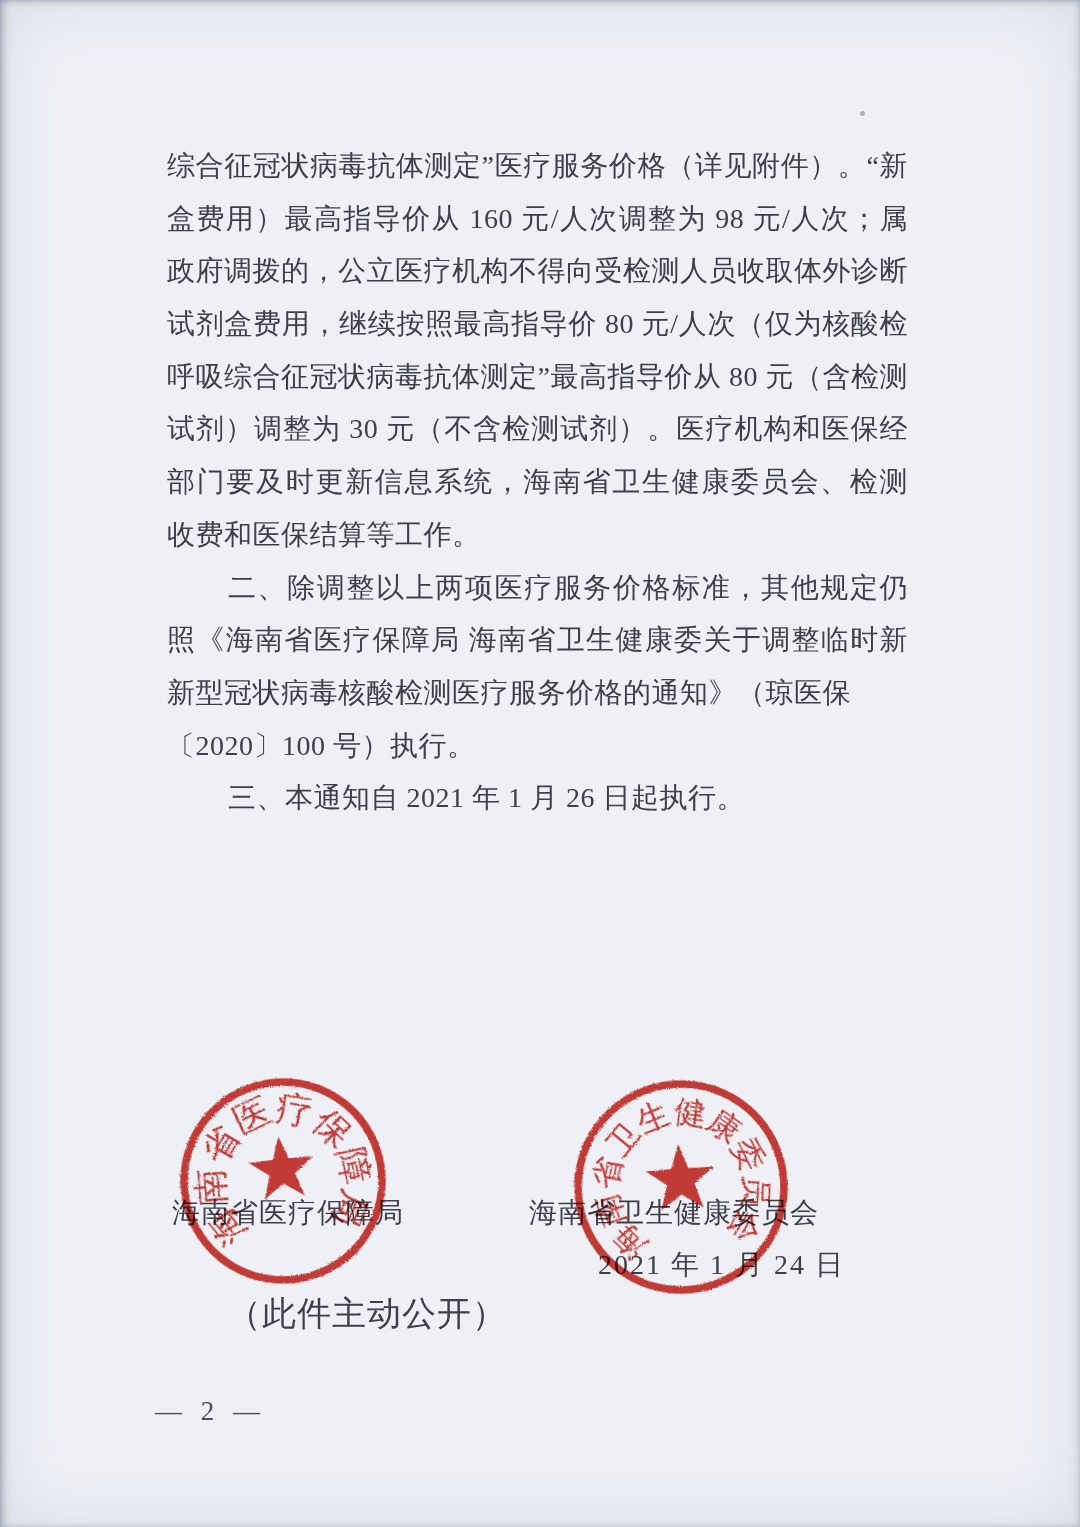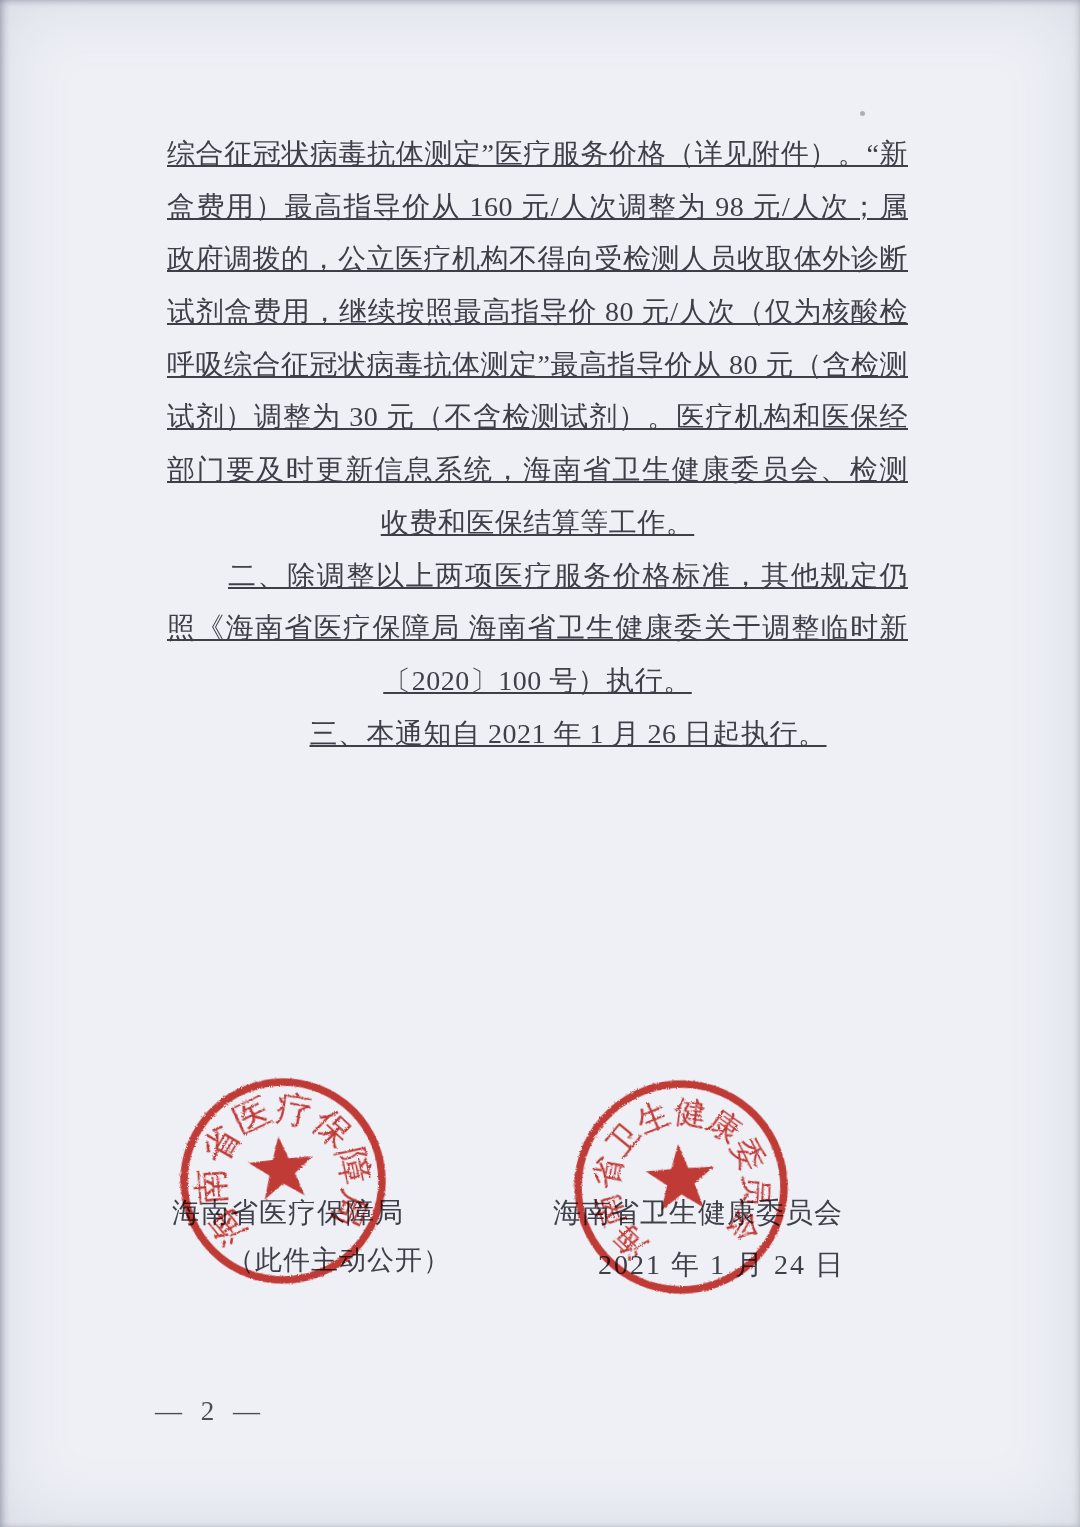--- a/index.html
+++ b/index.html
@@ -14,34 +14,33 @@
   }
   .page::before{
     content:"";position:absolute;inset:0;pointer-events:none;z-index:5;
     box-shadow:
       inset 0 0 70px rgba(122,128,150,0.20),
       inset 5px 0 9px -3px rgba(100,105,128,0.55),
       inset -4px 0 9px -4px rgba(100,105,128,0.30),
       inset 0 4px 9px -4px rgba(100,105,128,0.35);
   }
   .textblock{
-    position:absolute;left:167px;top:128px;width:741px;
+    position:absolute;left:167px;top:140px;width:741px;
     font-size:28px;line-height:52.7px;
     letter-spacing:0.5px;
-    text-decoration:underline;
   }
-  .line{height:52.7px;white-space:nowrap;text-align:center;}
+  .line{height:52.7px;white-space:nowrap;}
   .l-just{text-align:justify;text-align-last:justify;white-space:normal;overflow:hidden;}
   .l-indent{padding-left:61px;}
   .l-attach{margin-top:48px;}
   .sig{position:absolute;font-size:28px;letter-spacing:1px;z-index:1;}
   .sig-left-agency{left:172px;top:1194px;}
-  .sig-right-agency{left:529px;top:1194px;margin-left:24px;}
+  .sig-right-agency{left:529px;top:1194px;}
   .sig-date{left:598px;top:1246px;letter-spacing:2px;}
-  .disclosure{left:227px;top:1242px;font-size:27px;letter-spacing:1px;}
+  .disclosure{left:227px;top:1291px;font-size:34px;letter-spacing:1px;}
   .page-number{
     position:absolute;left:155px;top:1396px;
     font-size:27px;color:#4b4c55;letter-spacing:6px;
   }
   .stamp{
     position:absolute;z-index:2;
     mix-blend-mode:multiply;opacity:0.88;
   }
   .stamp-left{left:176px;top:1074px;width:214px;height:214px;}
   .stamp-right{left:570px;top:1076px;width:222px;height:222px;}
@@ -65,20 +64,21 @@
     <div class="line l-just">综合征冠状病毒抗体测定”医疗服务价格（详见附件）。“新</div>
     <div class="line l-just">盒费用）最高指导价从 160 元/人次调整为 98 元/人次；属于</div>
     <div class="line l-just">政府调拨的，公立医疗机构不得向受检测人员收取体外诊断</div>
     <div class="line l-just">试剂盒费用，继续按照最高指导价 80 元/人次（仅为核酸检</div>
     <div class="line l-just">呼吸综合征冠状病毒抗体测定”最高指导价从 80 元（含检测</div>
     <div class="line l-just">试剂）调整为 30 元（不含检测试剂）。医疗机构和医保经办</div>
     <div class="line l-just">部门要及时更新信息系统，海南省卫生健康委员会、检测</div>
     <div class="line">收费和医保结算等工作。</div>
     <div class="line l-just l-indent">二、除调整以上两项医疗服务价格标准，其他规定仍按</div>
     <div class="line l-just">照《海南省医疗保障局 海南省卫生健康委关于调整临时新增</div>
+    <div class="line">新型冠状病毒核酸检测医疗服务价格的通知》（琼医保</div>
     <div class="line">〔2020〕100 号）执行。</div>
     <div class="line l-indent">三、本通知自 2021 年 1 月 26 日起执行。</div>
   </div>
 
   <div class="sig sig-left-agency">海南省医疗保障局</div>
   <div class="sig sig-right-agency">海南省卫生健康委员会</div>
   <div class="sig sig-date">2021 年 1 月 24 日</div>
   <div class="sig disclosure">（此件主动公开）</div>
 
   <svg class="stamp stamp-left" viewBox="0 0 214 214">

